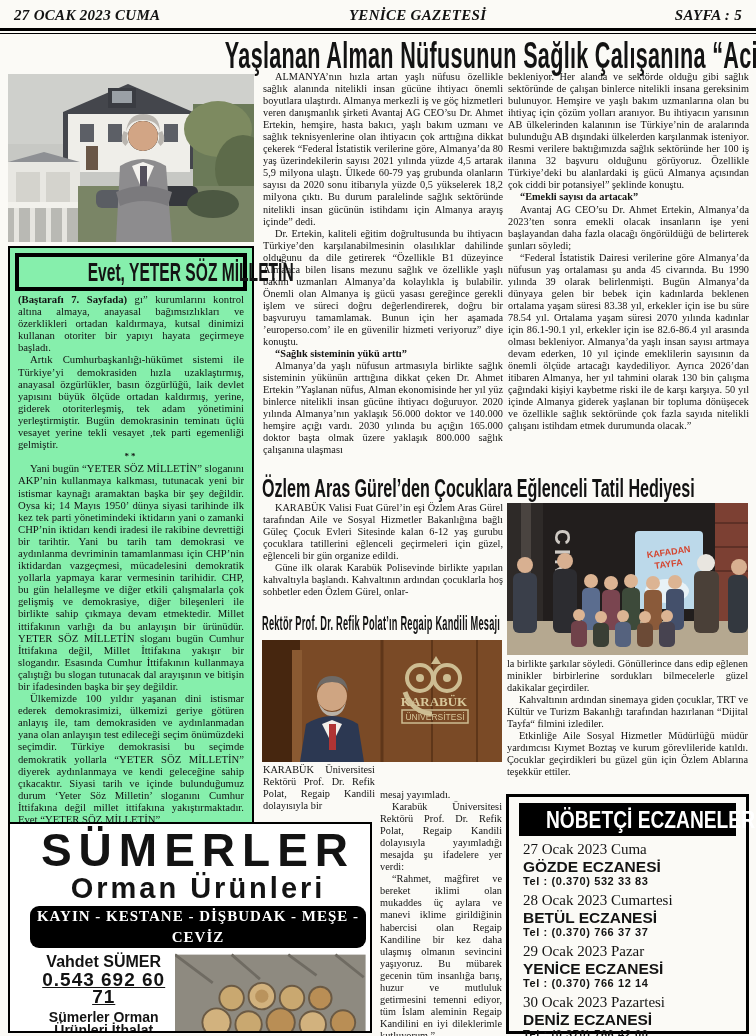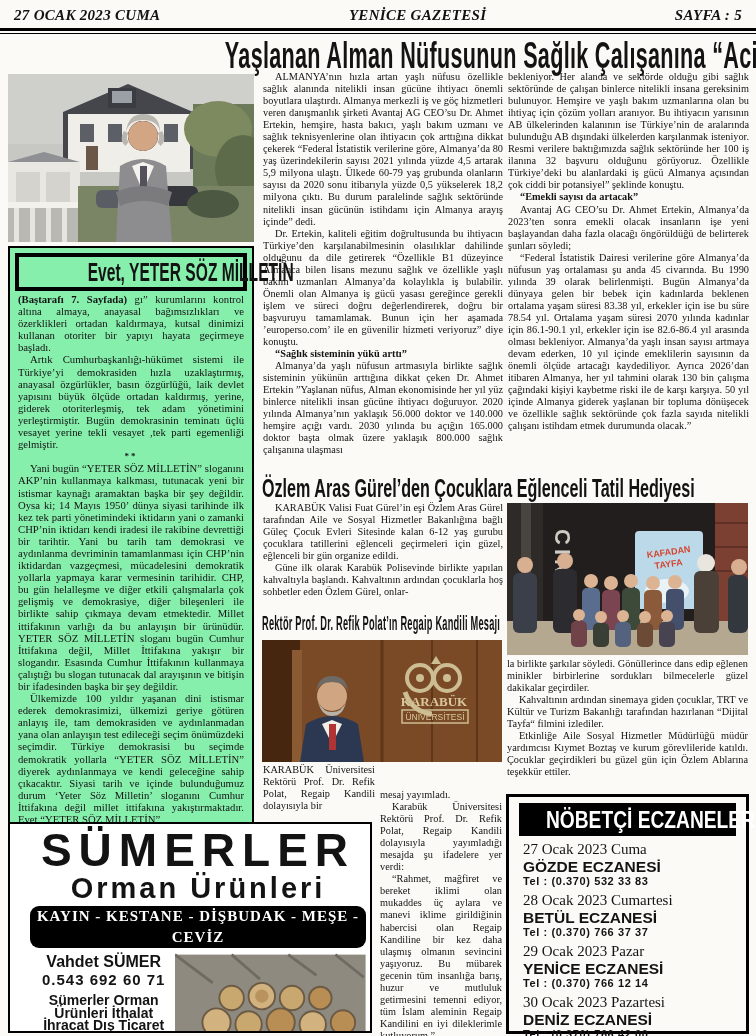--- a/index.html
+++ b/index.html
@@ -47,21 +47,21 @@
   
   .ad{position:absolute;left:8px;top:822px;width:364px;height:211px;border:2px solid #000;
       box-sizing:border-box;background:#fff;text-align:center;overflow:hidden;padding-left:16px;}
   .ad-title{font:700 46px "Liberation Sans",sans-serif;letter-spacing:7px;line-height:46px;margin-top:3px;}
   .ad-sub{font:700 29px "Liberation Sans",sans-serif;letter-spacing:3px;line-height:30px;}
   .ad-bar{background:#000;color:#fff;font:700 15px "Liberation Serif",serif;letter-spacing:1px;
           line-height:21px;margin:3px 4px;border-radius:9px;}
   .ad-low{display:flex;margin:2px 4px 0 6px;text-align:center;}
   .ad-left{width:152px;font-family:"Liberation Sans",sans-serif;font-weight:700;}
   .ad-name{font-size:16px;line-height:18px;margin-top:2px;}
-  .ad-phone{font-size:15px;line-height:17px;letter-spacing:1px;}
+  .ad-phone{font-size:19px;line-height:17px;letter-spacing:1px;text-decoration:underline;}
   .ad-company{font-size:14px;line-height:12.5px;margin-top:6px;}
   
   .pharm{position:absolute;left:506px;top:794px;width:243px;height:240px;border:3px solid #000;
          box-sizing:border-box;background:#fbfaf6;}
   .pharm-bar{background:#000;color:#fff;margin:6px 10px 4px 10px;height:33px;text-align:center;white-space:nowrap;}
   .pharm-bar span{display:inline-block;font:700 24px "Liberation Sans",sans-serif;transform:scaleX(.80);
                   transform-origin:center;line-height:33px;}
   .pharm-entry{padding:0 0 0 14px;}
   .ph-date{font:15px/18px "Liberation Serif","DejaVu Serif",serif;}
   .ph-name{font:700 15.5px/17px "Liberation Sans",sans-serif;}

